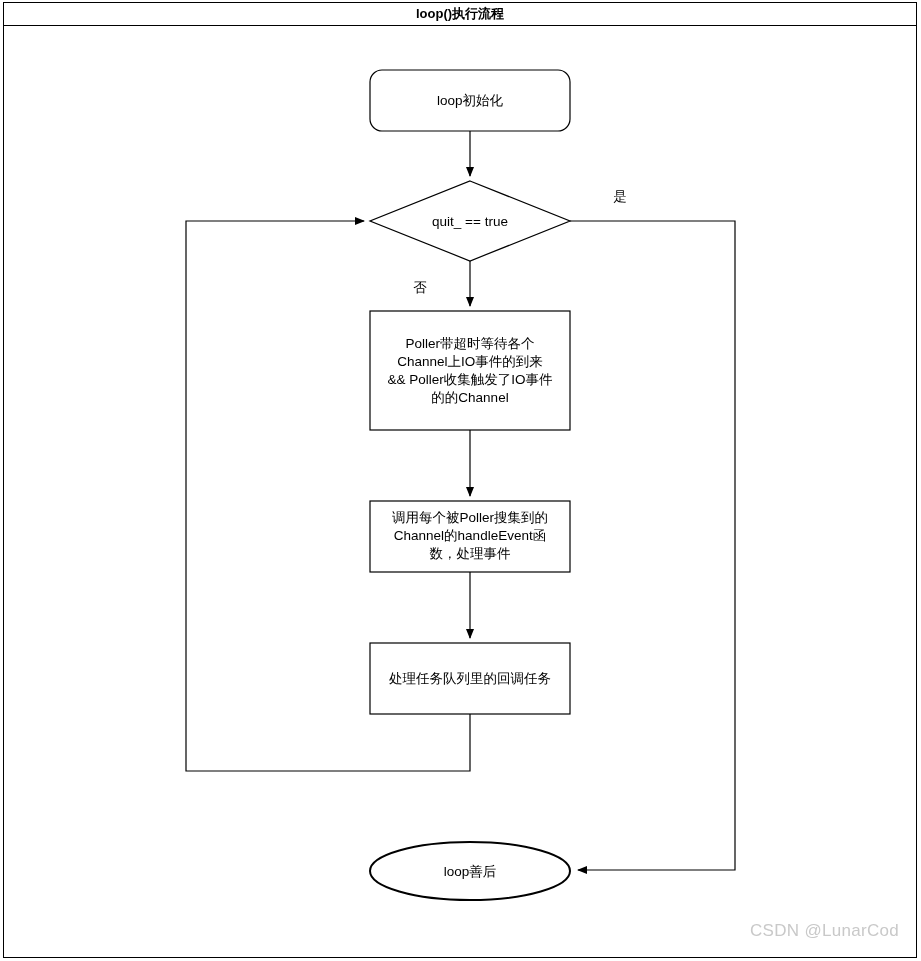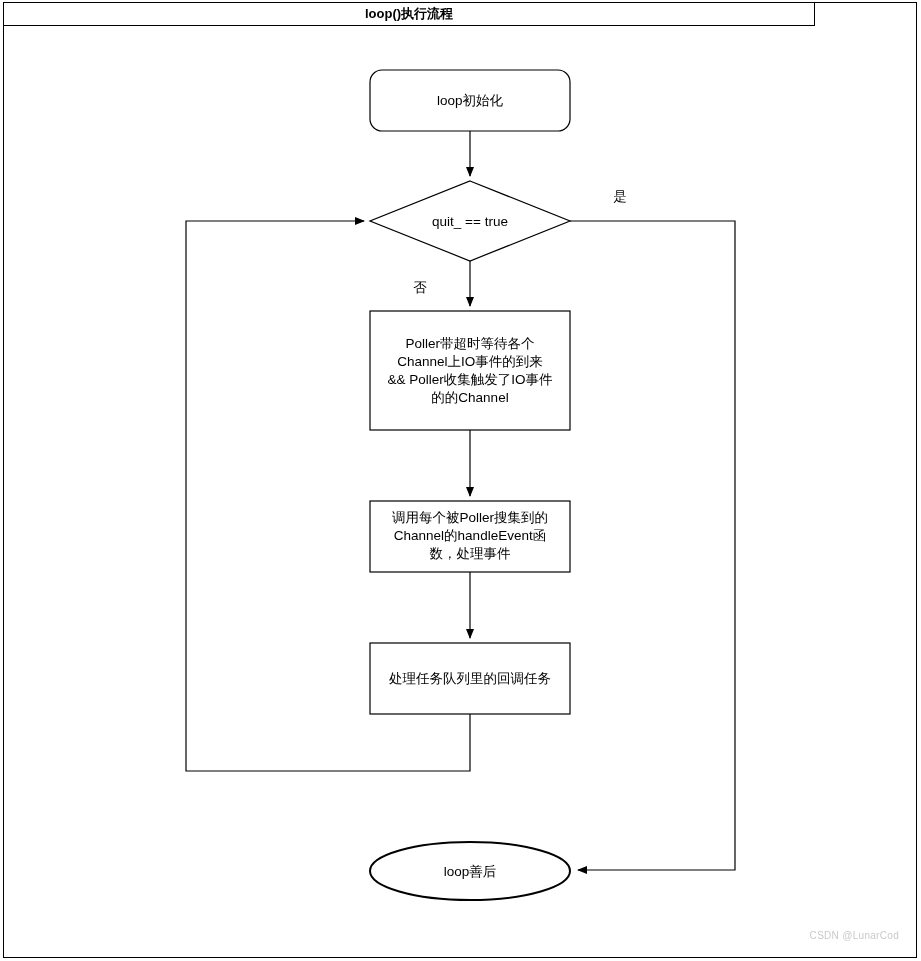--- a/index.html
+++ b/index.html
@@ -23,21 +23,21 @@
     top: 2px;
     width: 914px;
     height: 956px;
     border: 1px solid #000000;
     box-sizing: border-box;
   }
   .title-bar {
     position: absolute;
     left: 3px;
     top: 2px;
-    width: 812px;
+    width: 914px;
     height: 24px;
     border: 1px solid #000000;
     box-sizing: border-box;
     background: #ffffff;
     display: flex;
     align-items: center;
     justify-content: center;
   }
   .title-text {
     font-size: 13px;
@@ -77,21 +77,21 @@
   }
   .edge {
     fill: none;
     stroke: #000000;
     stroke-width: 1.2;
   }
   .watermark {
     position: absolute;
     right: 22px;
     bottom: 20px;
-    font-size: 10px;
+    font-size: 17px;
     color: #c9c9c9;
     letter-spacing: 0.3px;
   }
 </style>
 </head>
 <body>
 
 <div id="canvas">
 
   <div class="frame"></div>

